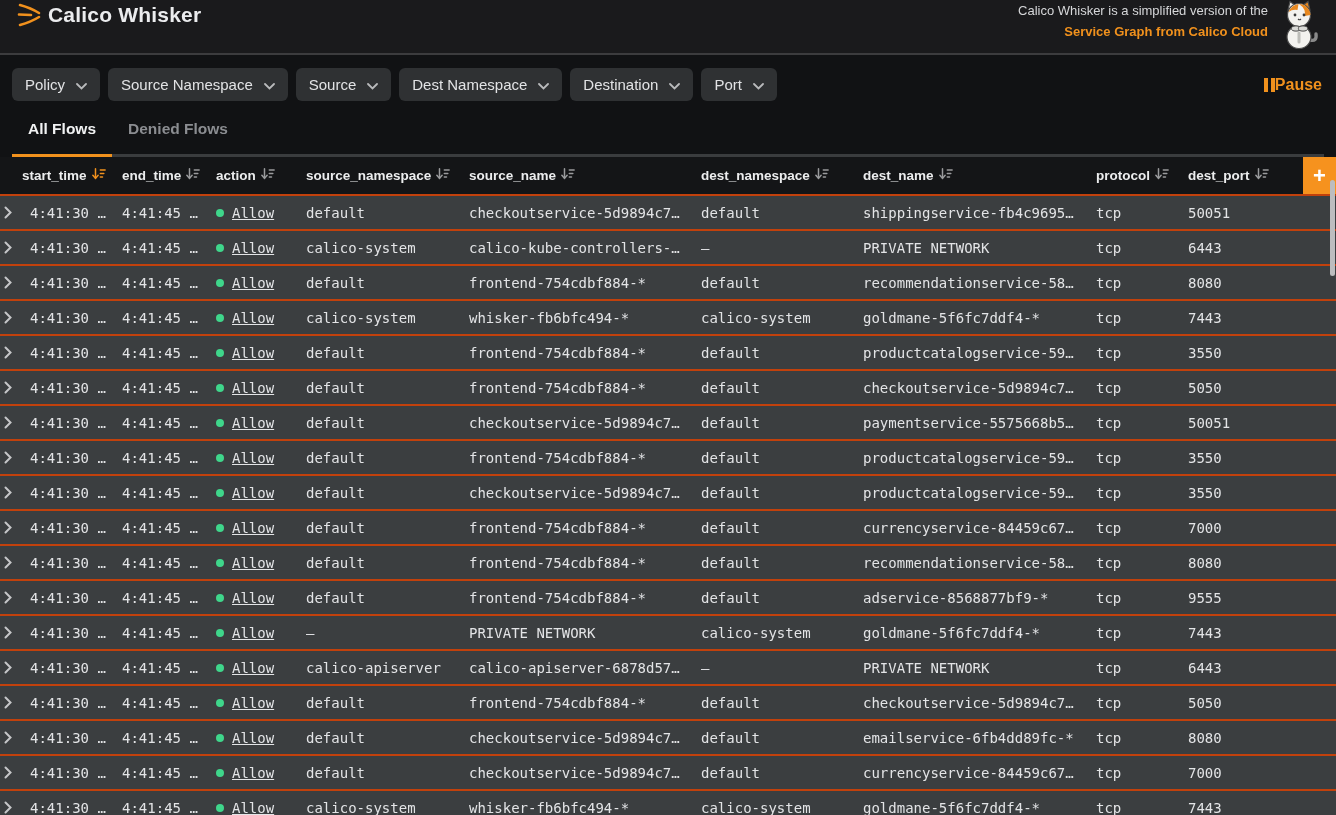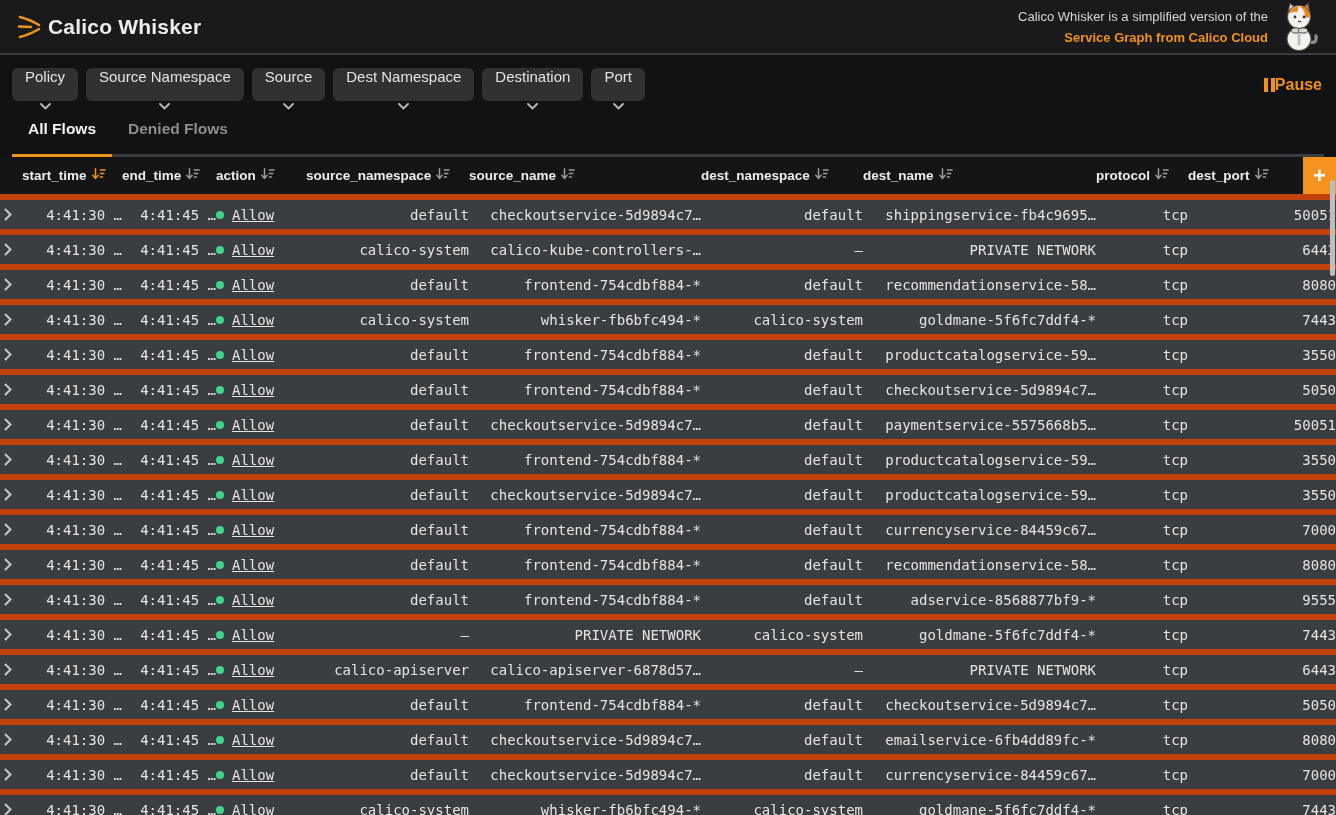--- a/index.html
+++ b/index.html
@@ -8,36 +8,36 @@
     background:#111214;
     font-family:"Liberation Sans", sans-serif;
     position:relative;
     color:#e3e4e6;
   }
   :root { --accent:#F1911D; --green:#3FD68B; }
 
   
   .topbar {
     height:55px; background:#1a1a1c; border-bottom:2px solid #3c3c3e;
-    display:flex; align-items:center; padding:0 12px 0 16px;
+    display:flex; align-items:flex-start; padding:0 12px 0 16px;
   }
   .logo { display:flex; align-items:center; gap:6px; }
   .logo svg { display:block; }
   .app-title { font-size:21px; font-weight:bold; color:#ebecee; letter-spacing:.2px; }
   .tagline { margin-left:auto; text-align:right; font-size:13px; line-height:21px; color:#d6d7d9; }
   .tagline a { color:var(--accent); font-weight:bold; text-decoration:none; }
   .mascot { width:48px; height:50px; margin-left:8px; flex:none; }
 
   
   .toolbar { padding:13px 12px 0 12px; }
   .filter-row { display:flex; align-items:center; gap:8px; }
   .filter-btn {
     height:33px; background:#2f3133; border:none; border-radius:6px;
     color:#e2e3e5; font-size:15px; font-family:inherit;
-    display:flex; align-items:center; gap:11px; padding:0 13px; cursor:pointer;flex-direction:column;
+    display:flex; align-items:center; gap:11px; padding:0 13px; cursor:pointer;
   }
   .filter-btn svg { margin-top:2px; }
   .pause-btn {
     margin-left:auto; background:none; border:none; cursor:pointer;
     color:var(--accent); font-size:16px; font-weight:bold; font-family:inherit;
     display:flex; align-items:center; padding-right:2px;
   }
   .pause-bars { display:flex; gap:3px; }
   .pause-bars i { display:block; width:4px; height:14px; background:var(--accent); }
 
@@ -68,23 +68,23 @@
   .th .sort { color:#9a9b9d; flex:none; }
   .th.sorted .sort { color:var(--accent); }
   .add-col-btn {
     position:absolute; right:0; top:0; width:33px; height:37px;
     background:#F6921E; color:#fff; border:none; font-size:22px; line-height:1;
     font-weight:bold; cursor:pointer; display:flex; align-items:center; justify-content:center;
     font-family:inherit;
   }
   .rows { }
   .row {
-    height:35px; background:#3b3e40; border-top:6px solid #c2410c;
+    height:35px; background:#3b3e40; border-top:2px solid #c2410c;
     font-family:"DejaVu Sans Mono", monospace; font-size:14px; color:#e3e4e6;
-    cursor:pointer; white-space:nowrap;text-align:right;
+    cursor:pointer; white-space:nowrap;
   }
   .row > div { overflow:hidden; }
   .chev { display:flex; align-items:center; }
   .action-cell { display:flex; align-items:center; gap:8px;text-decoration:underline; }
   .dot { width:8px; height:8px; border-radius:50%; background:var(--green); flex:none; }
 
   
   .scrollbar { position:absolute; right:1px; top:180px; bottom:0; width:5px; }
   .scroll-thumb { width:5px; height:96px; background:#bcbdbf; border-radius:3px; }
 </style>

